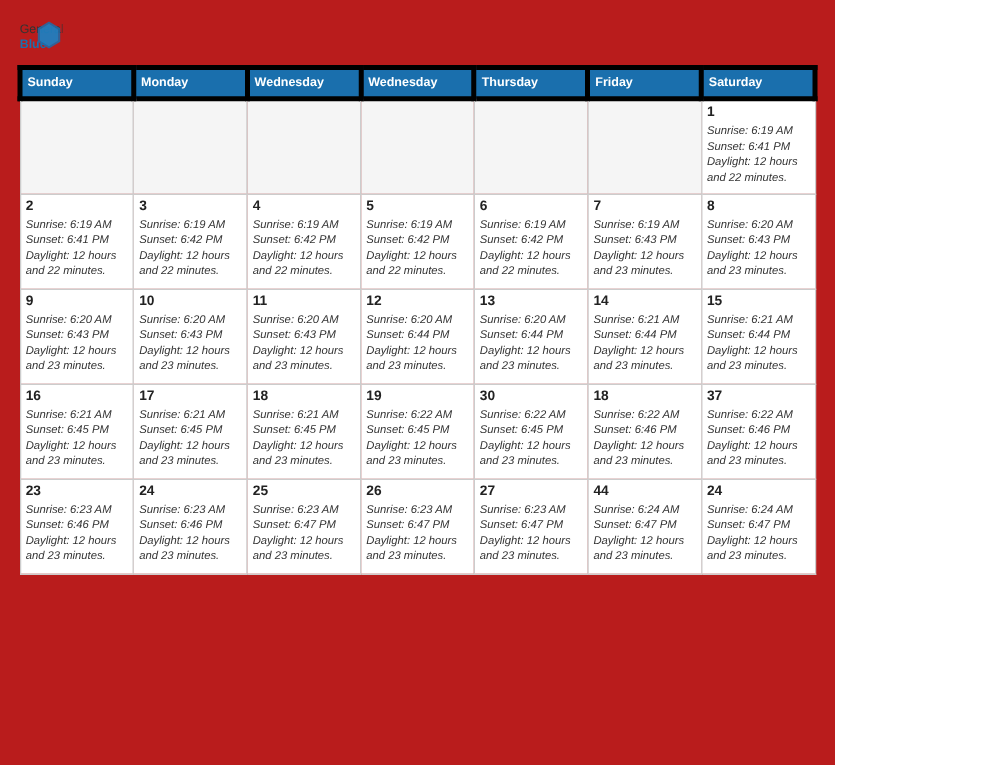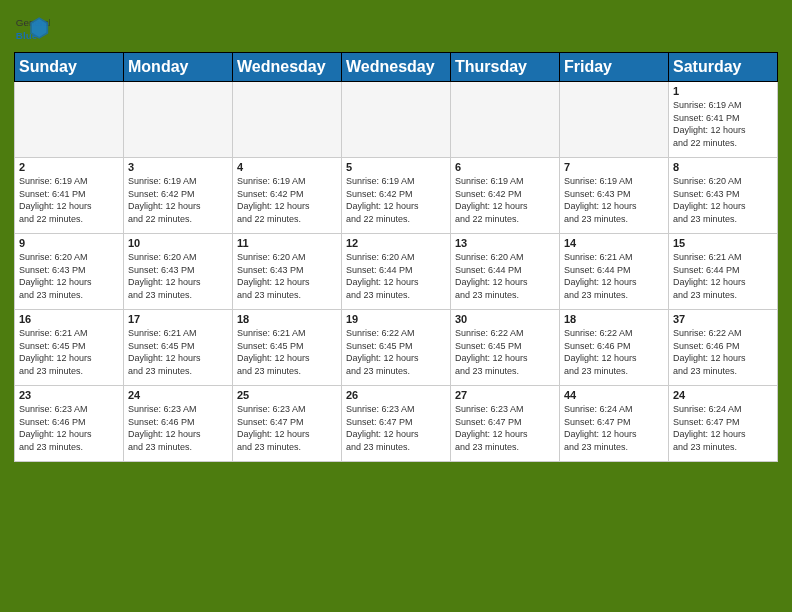--- a/index.html
+++ b/index.html
@@ -4,23 +4,23 @@
   <style>
     * { box-sizing: border-box; margin: 0; padding: 0; }
     body {
       font-family: Arial, sans-serif;
       background: #fff;
       width: 792px;
       height: 612px;
       overflow: hidden;
     }
     .page {
-      width: 792px;
+      width: 668px;
       min-height: 612px;
-      background: #4d7c0f;
+      background: #b91c1c;
       padding: 10px 14px 10px 14px;
     }
     .header-area {
       display: flex;
       justify-content: space-between;
       align-items: flex-start;
       margin-bottom: 6px;
     }
     .logo {
       display: flex;
@@ -45,25 +45,25 @@
       color: #444;
     }
     .calendar {
       width: 100%;
       border-collapse: collapse;
       table-layout: fixed;
     }
     .calendar thead th {
       background: #1a6fad;
       color: #fff;
-      font-size: 16px;
+      font-size: 10px;
       font-weight: bold;
       padding: 5px 4px;
       text-align: left;
-      border: 1px solid #000000;
+      border: 4px solid #000000;
     }
     .calendar tbody td {
       border: 1px solid #ccc;
       vertical-align: top;
       padding: 3px 4px;
       font-size: 9.5px;
       color: #333;
       background: #fff;
       height: 76px;
     }
@@ -77,20 +77,21 @@
       font-size: 11px;
       font-weight: bold;
       color: #222;
       display: block;
       margin-bottom: 2px;
     }
     .day-info {
       font-size: 9px;
       color: #333;
       line-height: 1.4;
+      font-style: italic;
     }
   </style>
 </head>
 <body>
 
 <div class="page">
   <div class="header-area">
     <div class="logo">
       <svg class="logo-icon" viewBox="0 0 40 40">
 

